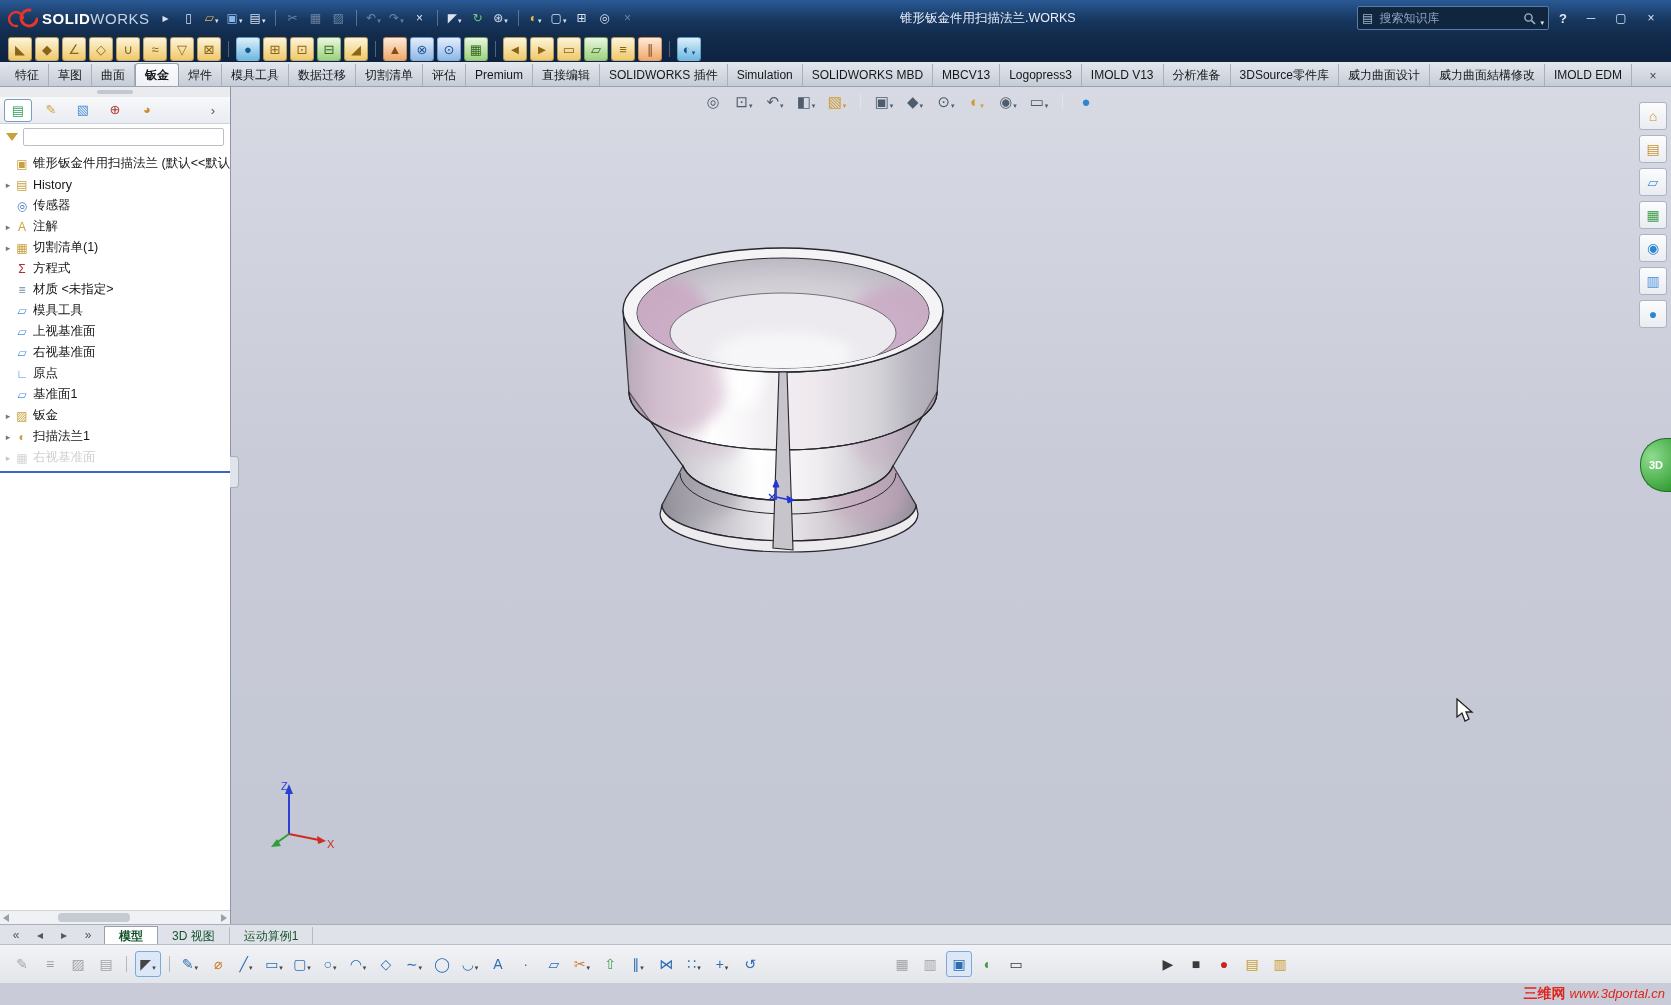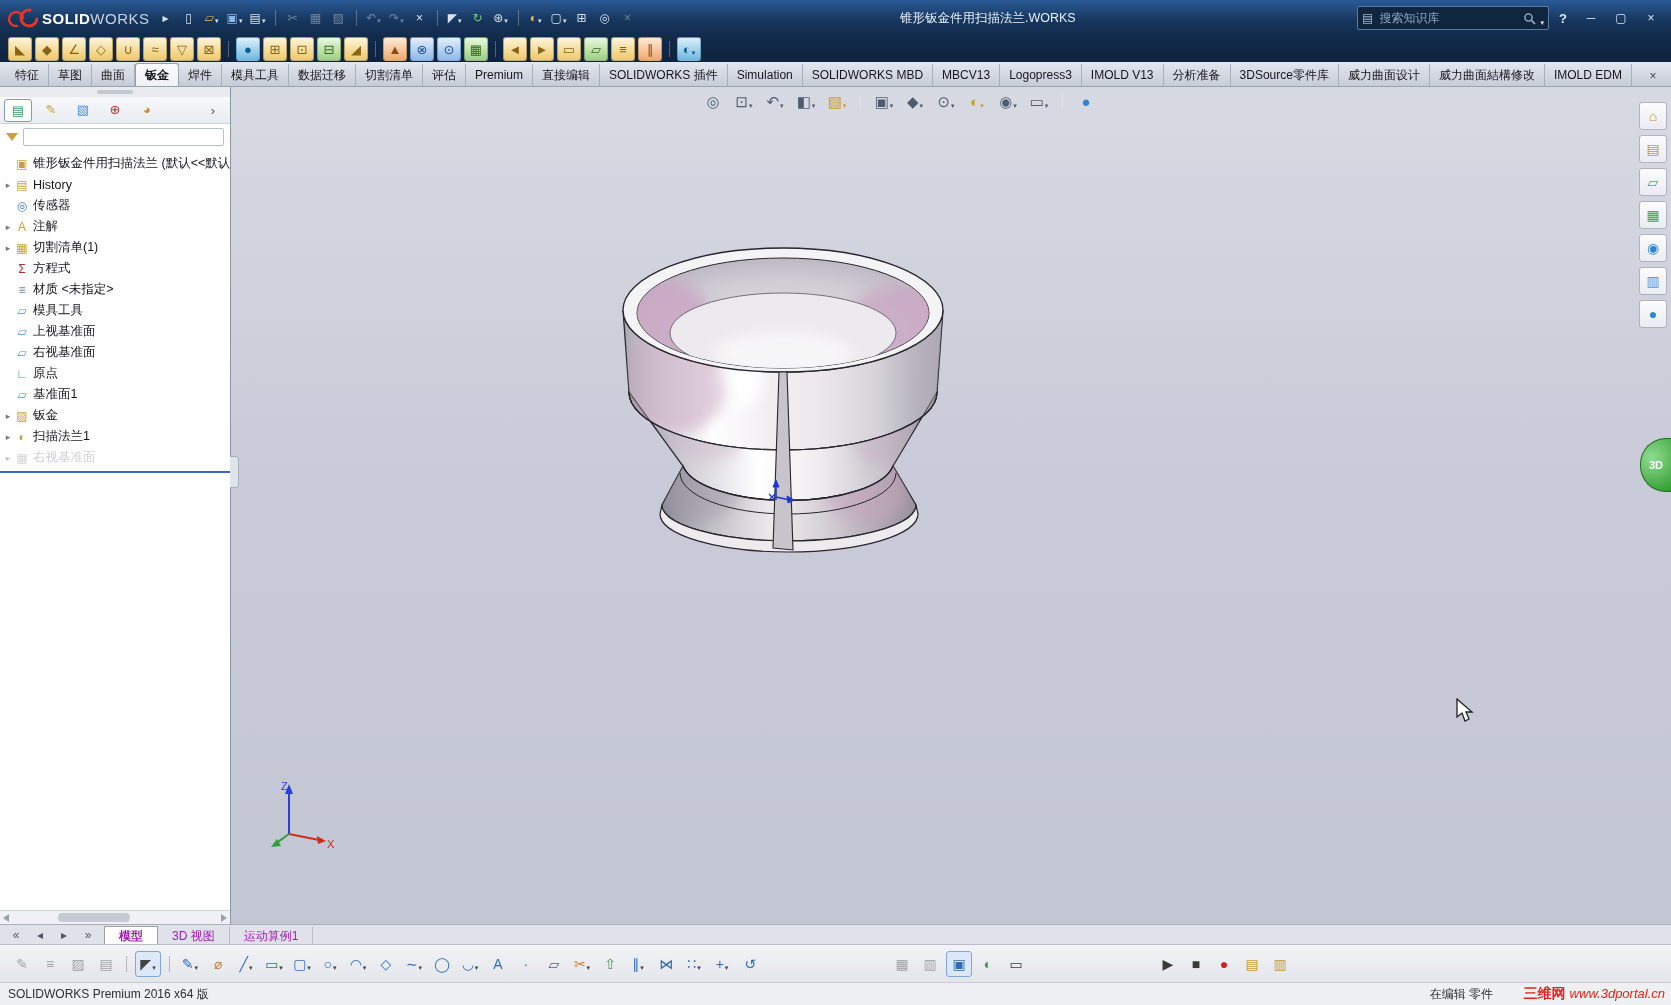--- a/index.html
+++ b/index.html
@@ -111,21 +111,21 @@
   .resource-tab{position:absolute;right:0;top:352px;width:30px;height:52px;
     border-radius:26px 0 0 26px;background:radial-gradient(circle at 35% 35%,#8fdc8f,#2f9a2f);
     display:flex;align-items:center;justify-content:center;color:#fff;font-size:11px;font-weight:bold;
     border:1px solid #1e6e1e;border-right:none;z-index:7;}
 
   
   .doctabs{position:absolute;left:0;right:0;bottom:60px;height:20px;background:#dfe2e8;
     border-top:1px solid #aab0bb;display:flex;align-items:flex-end;z-index:20;}
   .navbtns{display:flex;align-items:center;gap:4px;padding:0 6px;color:#556;height:100%;}
   .doctabs .tabs{display:flex;align-items:flex-end;height:100%;}
-  .doctabs .tab{height:18px;padding:0 14px;font-size:12px;border-right:1px solid #b8bcc5;color:#a21caf;}
+  .doctabs .tab{height:18px;padding:0 14px;font-size:12px;border-right:1px solid #b8bcc5;color:#14532d;}
   .doctabs .tab.active{background:#fff;border:1px solid #9aa0ab;border-bottom:none;font-weight:bold;}
 
   
   .bottombar{position:absolute;left:0;right:0;bottom:22px;height:38px;
     background:linear-gradient(#f2f3f6,#e2e5ea);border-top:1px solid #b8bdc7;
     display:flex;align-items:center;gap:4px;padding:0 10px;z-index:20;}
   .bottombar .tbi{width:24px;height:24px;font-size:14px;color:#444;}
   .c-b .g{color:#2d6db5;} .c-g .g{color:#3f9d4e;} .c-o .g{color:#d07a2a;}
   .c-y .g{color:#c89a2e;} .c-r .g{color:#cc2222;} .c-k .g{color:#3a3a3a;}
   .chips-light .pressed{background:#dce8f7;border:1px solid #7fa8d9;border-radius:3px;}
@@ -816,22 +816,17 @@
         <span class="g">●</span>
       </span>
       <span class="tbi c-y">
         <span class="g">▤</span>
       </span>
       <span class="tbi c-y">
         <span class="g">▥</span>
       </span>
     </div>
 
-  <div class="statusbar">
-    <span class="st-left">SOLIDWORKS Premium 2016 x64 版</span>
-    <span class="st-spacer"></span>
-    <span class="st-right">在编辑 零件</span>
-  </div>
   <span class="watermark">
     <b>三维网</b>
     <i>www.3dportal.cn</i>
   </span>
 </div>
 
 </body></html>

